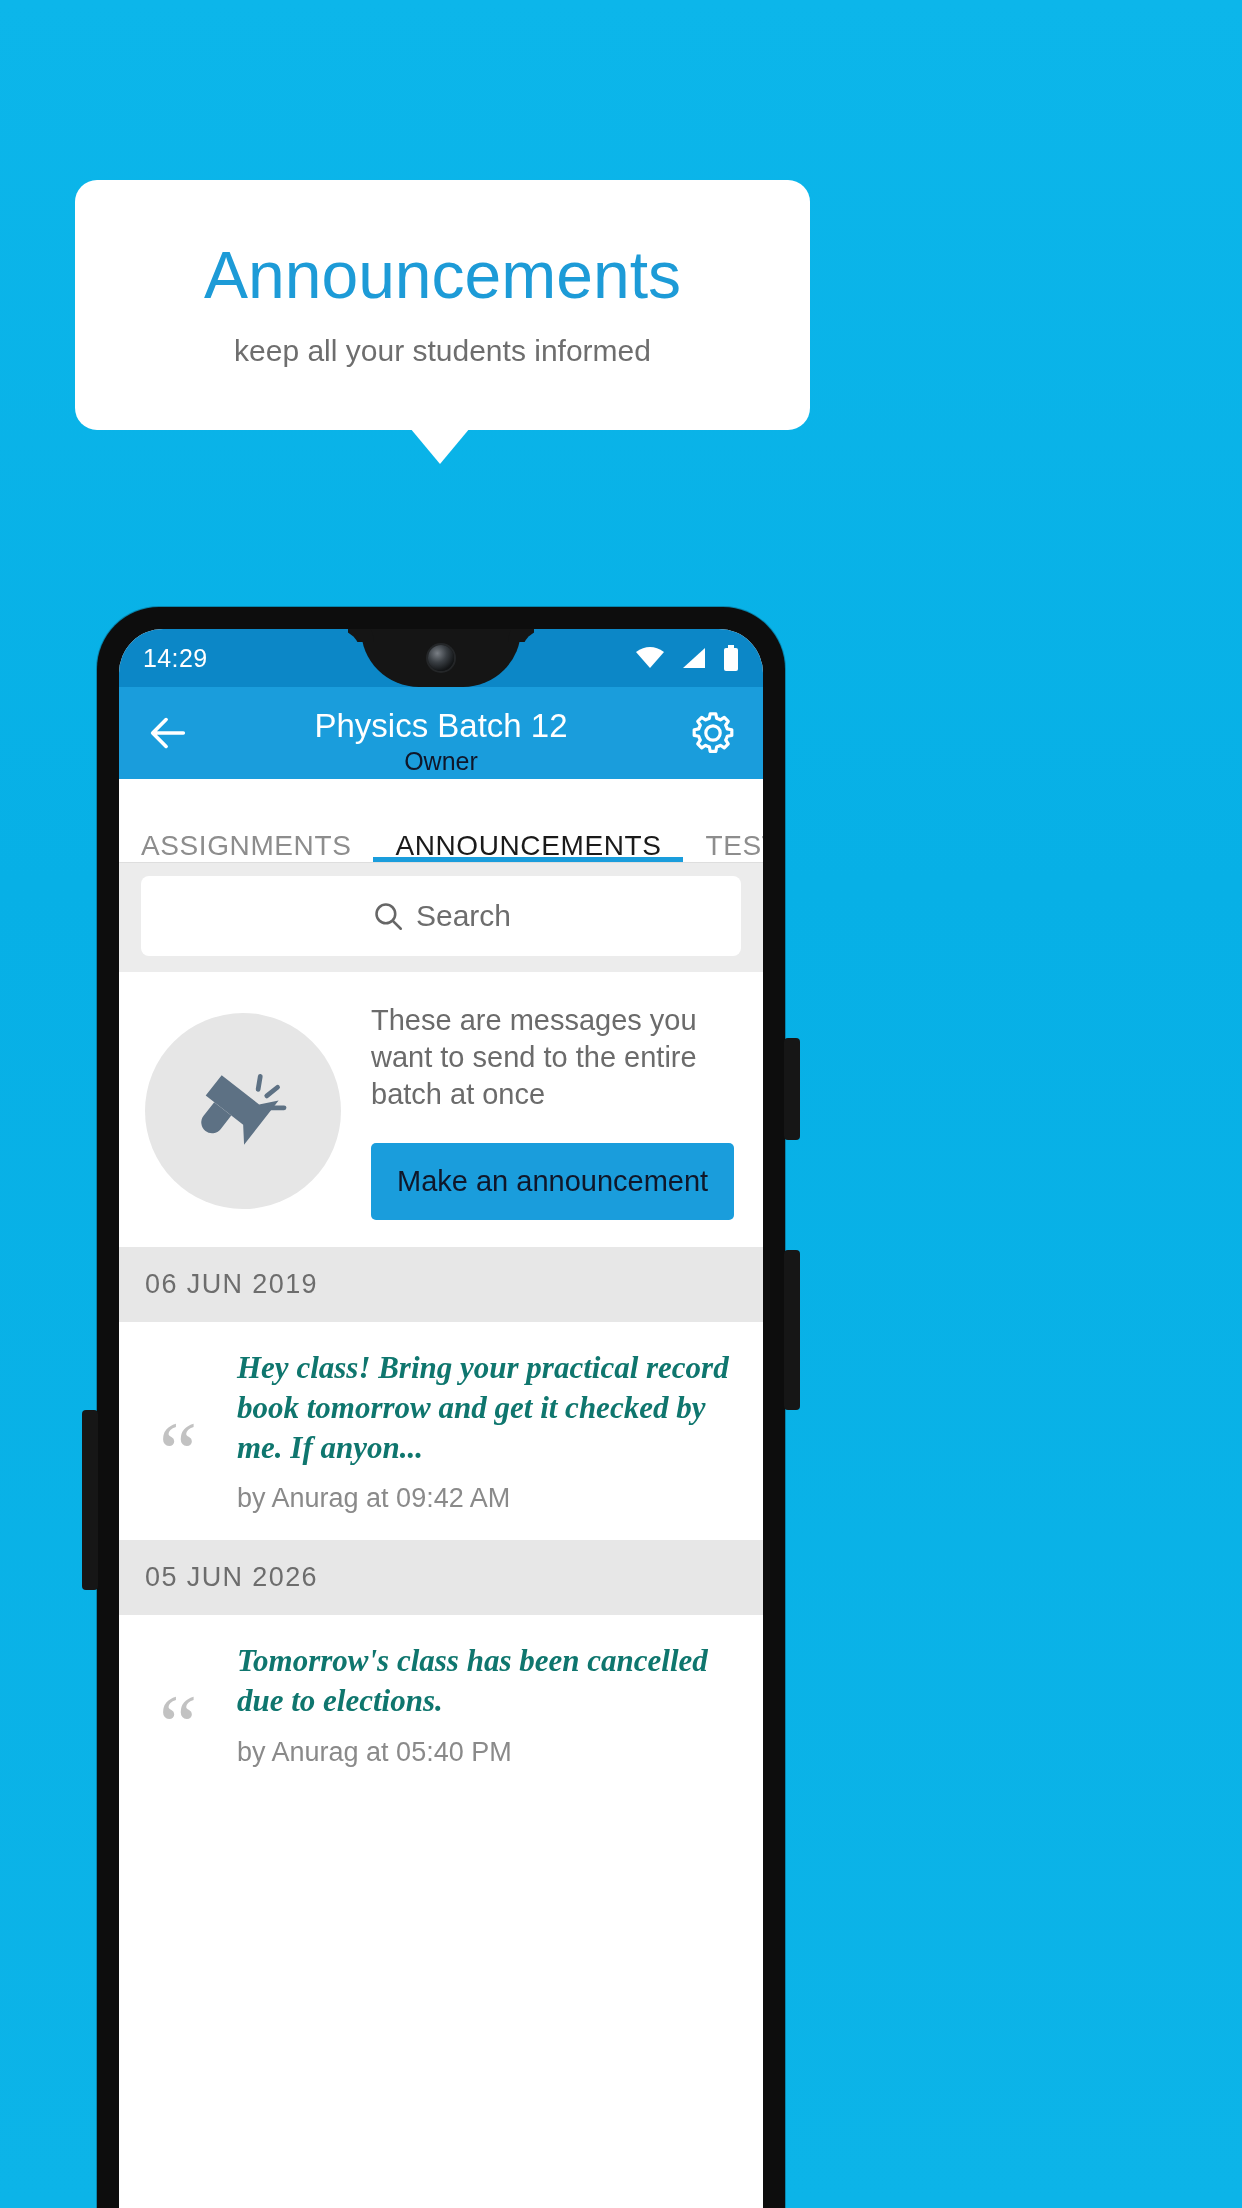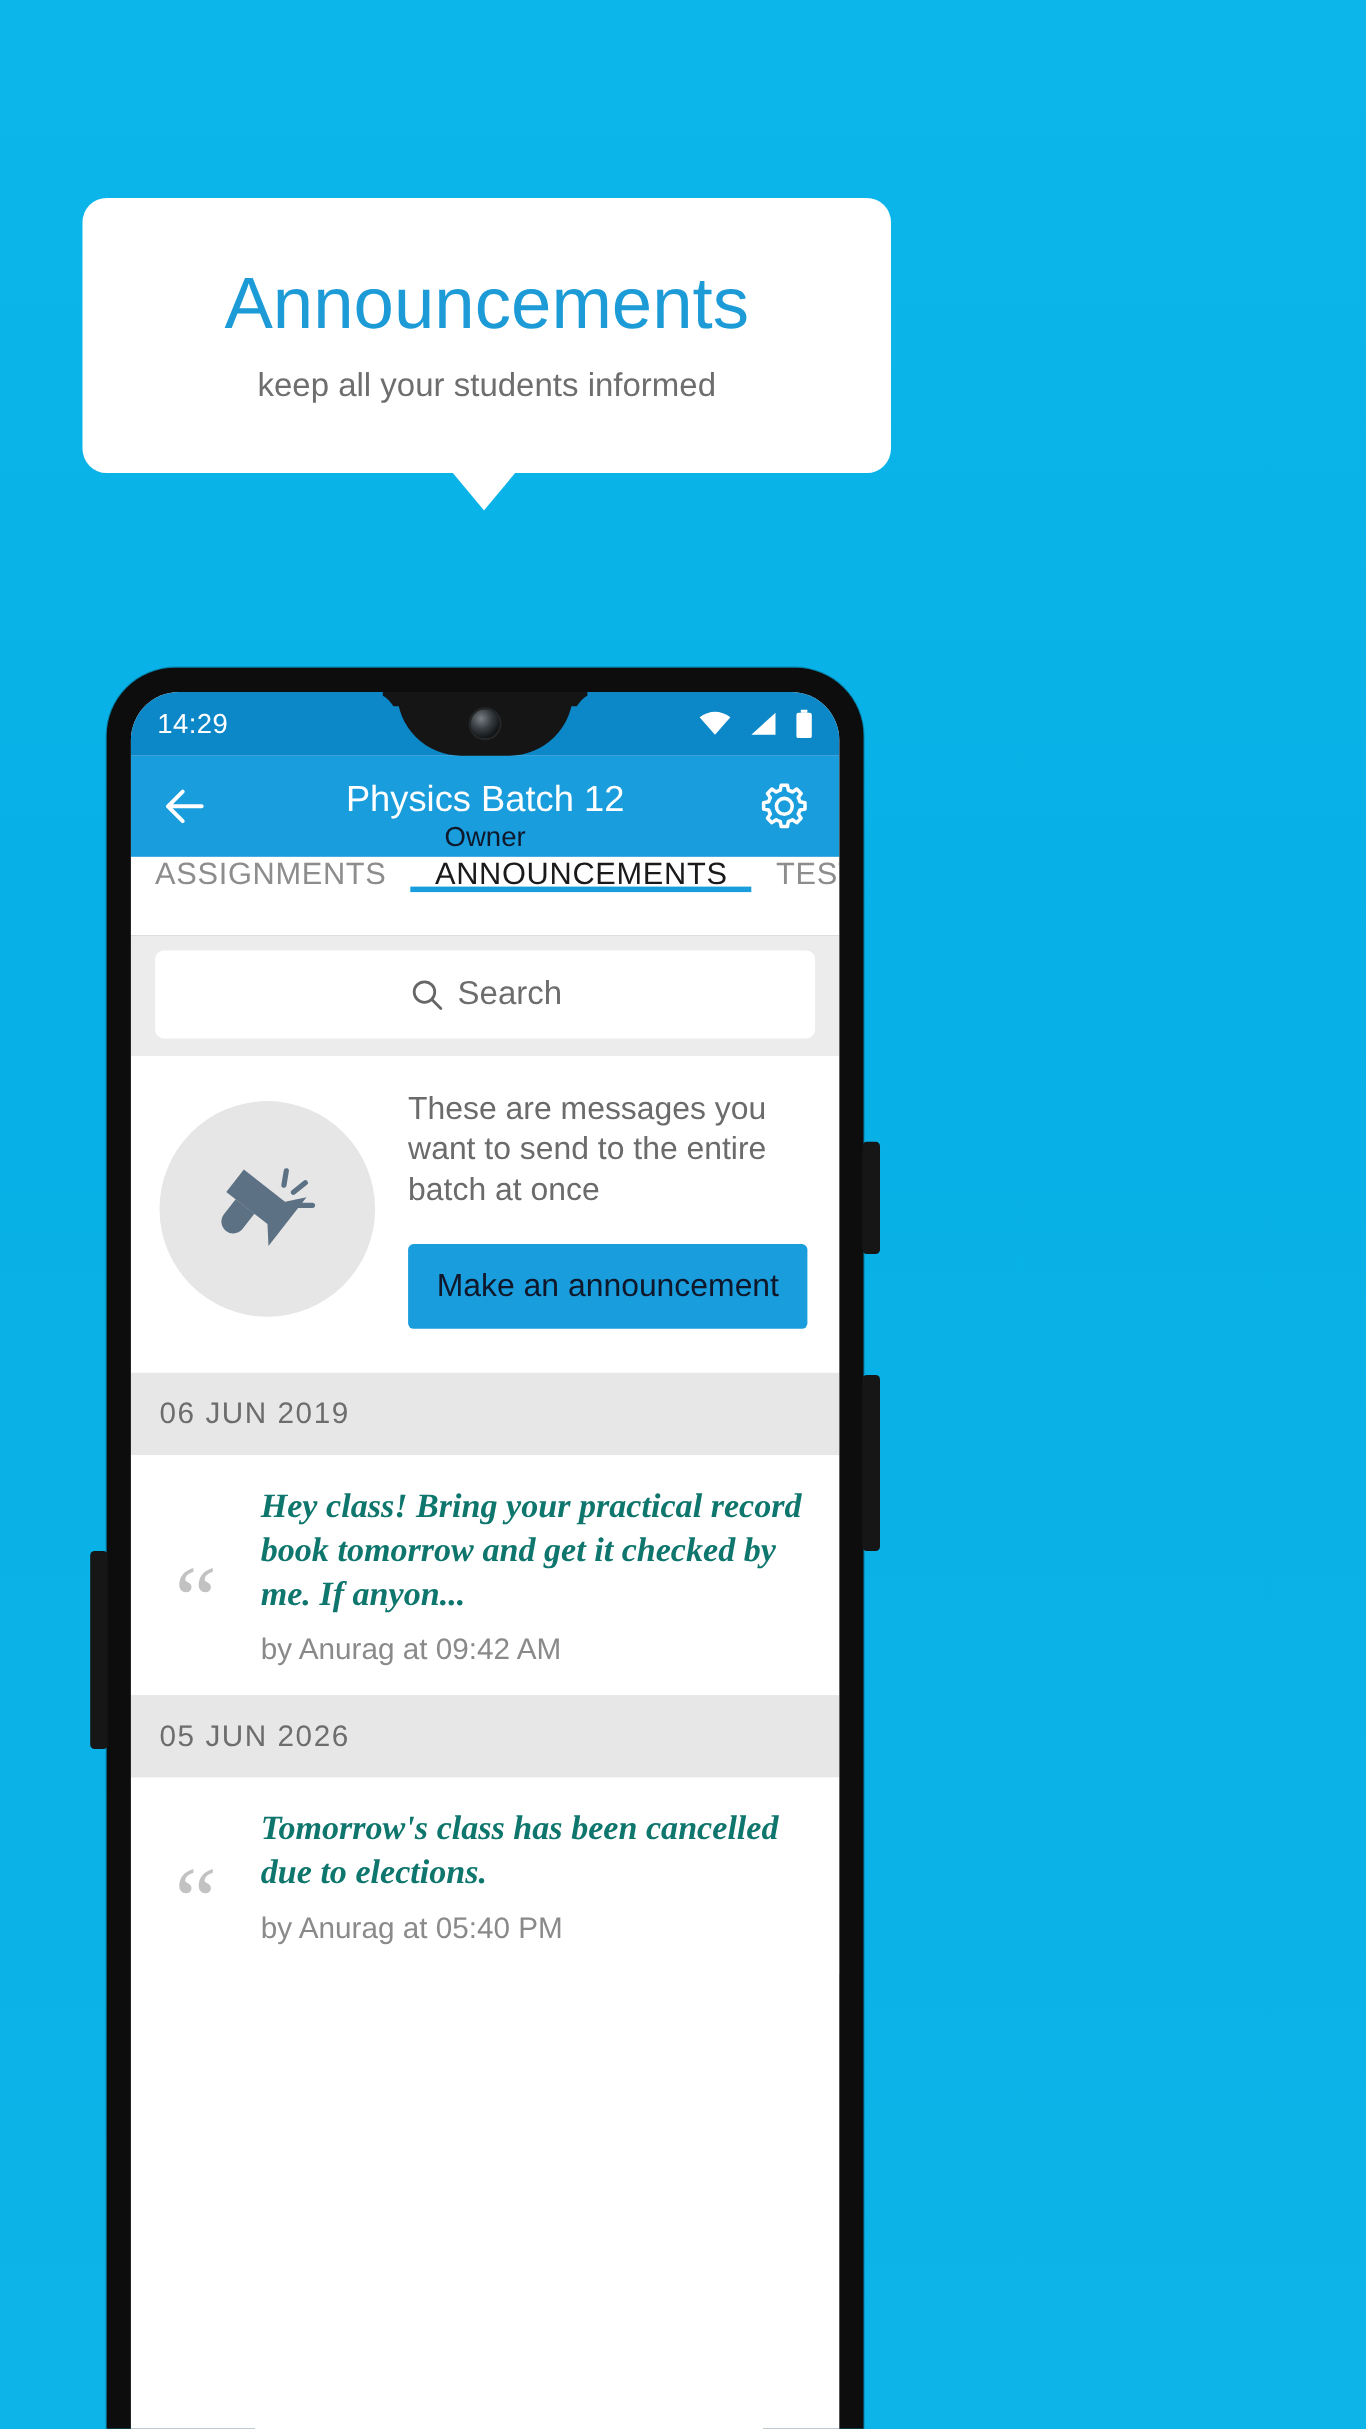--- a/index.html
+++ b/index.html
@@ -126,23 +126,23 @@
     display:flex; flex-direction:column; align-items:center;
     pointer-events:none;
   }
   #app-title { color:#ffffff; font-size:33px; font-weight:400; line-height:1.15;}
   #app-subtitle { color:#0f172a; font-size:25px; font-weight:400; margin-top:2px;}
   #back-arrow { width:46px; height:46px; position:relative; z-index:2;}
   #gear-btn   { width:48px; height:48px; margin-left:auto; position:relative; z-index:2;}
 
   
   #tabs {
-    height:71px;
-    background:#ffffff;
-    display:flex; align-items:flex-start;
+    height:83px;
+    background:#ffffff;
+    display:flex; align-items:flex-end;
     position:relative;
     overflow:hidden;
     box-shadow:0 1px 0 rgba(0,0,0,0.06);
   }
   .tab {
     display:flex; align-items:center; justify-content:center;
     font-size:28px; letter-spacing:0.6px;
     color:#8d8d8d;
     white-space:nowrap;
     padding:0 22px;
@@ -166,21 +166,21 @@
     height:80px;
     display:flex; align-items:center; justify-content:center;
     gap:11px;
   }
   #search-placeholder { font-size:30px; color:#6d6d6d; }
 
   
   #promo {
     background:#ffffff;
     display:flex; align-items:center;
-    padding:30px 26px 40px 26px;
+    padding:30px 26px 27px 26px;
     gap:8px;
   }
   #promo-circle {
     flex:0 0 auto;
     width:196px; height:196px;
     border-radius:50%;
     background:#e6e6e6;
     display:flex; align-items:center; justify-content:center;
   }
   #promo-right { flex:1 1 auto; padding-left:22px; }

